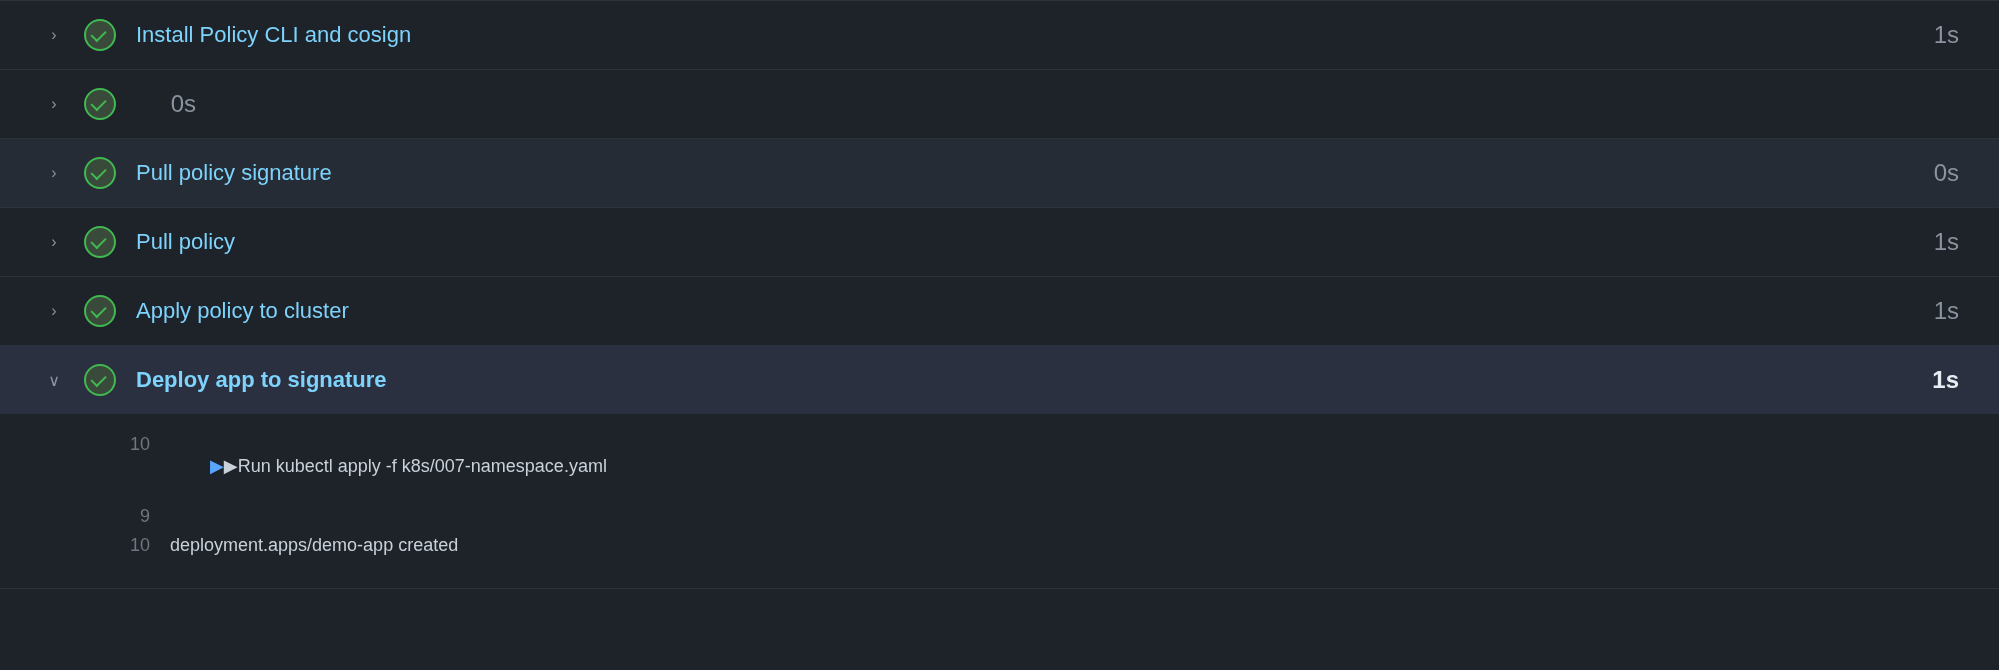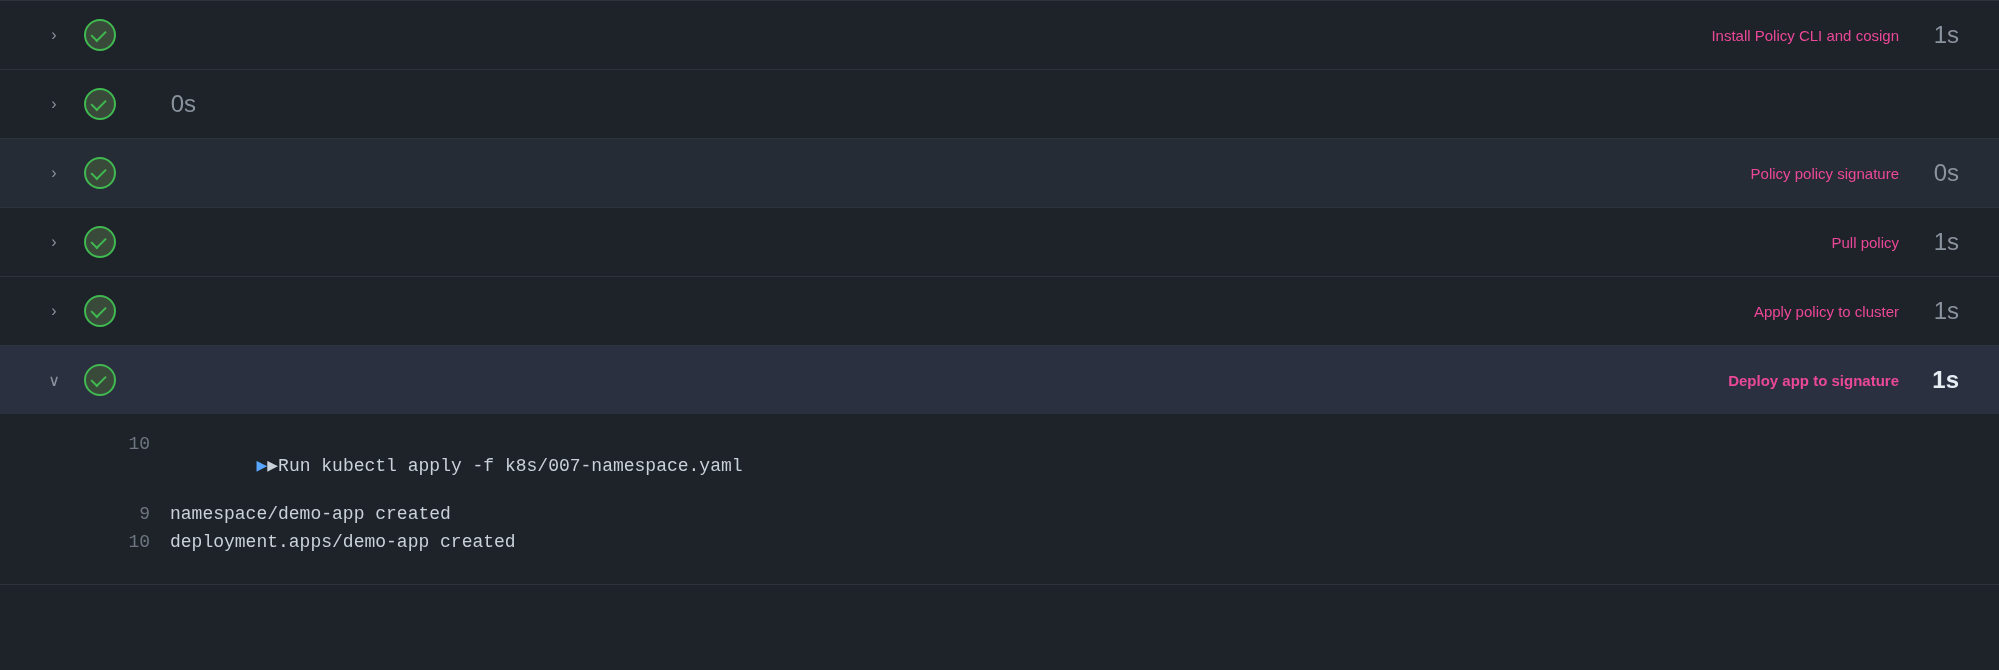--- a/index.html
+++ b/index.html
@@ -72,24 +72,23 @@
       display: block;
       width: 12px;
       height: 7px;
       border-left: 2.5px solid #3fb950;
       border-bottom: 2.5px solid #3fb950;
       transform: rotate(-45deg) translateY(-2px);
     }
 
     .step-label {
       flex: 1;
-      font-size: 15px;
+      font-size: 22px;
       font-weight: 500;
-      color: #ec4899;
-      text-align: right;
+      color: #7dd3fc;
     }
 
     .step-row.expanded .step-label {
       font-weight: 700;
     }
 
     .step-duration {
       font-size: 24px;
       color: #8b949e;
       font-weight: 400;
@@ -105,21 +104,21 @@
     .step-output {
       background-color: #1e2229;
       padding: 20px 40px 24px 120px;
       border-bottom: 1px solid #2d333b;
     }
 
     .output-line {
       display: flex;
       align-items: flex-start;
       margin-bottom: 8px;
-      font-family: Liberation Mono, monospace;
+      font-family: Liberation Sans, sans-serif;
     }
 
     .line-number {
       width: 50px;
       font-size: 18px;
       color: #6e7681;
       flex-shrink: 0;
       text-align: right;
       padding-right: 20px;
       user-select: none;
@@ -149,21 +148,21 @@
 
   <div class="step-row">
     <div class="chevron">›</div>
     <div class="status-icon success"></div>
     <span class="step-duration">0s</span>
   </div>
 
   <div class="step-row highlighted">
     <div class="chevron">›</div>
     <div class="status-icon success"></div>
-    <span class="step-label">Policy policy signature</span>
+    <span class="step-label">Pull policy signature</span>
     <span class="step-duration">0s</span>
   </div>
 
   <div class="step-row">
     <div class="chevron">›</div>
     <div class="status-icon success"></div>
     <span class="step-label">Pull policy</span>
     <span class="step-duration">1s</span>
   </div>
 
@@ -183,20 +182,19 @@
 
   <div class="step-output">
     <div class="output-line">
       <span class="line-number">10</span>
       <span class="line-content">
         <span style="color: #58a6ff;">▶</span><span style="color: #c9d1d9;">▶Run kubectl apply -f k8s/007-namespace.yaml</span>
       </span>
     </div>
     <div class="output-line">
       <span class="line-number">9</span>
-      <span class="line-content">namespace/demo-app created</span>
     </div>
     <div class="output-line">
       <span class="line-number">10</span>
       <span class="line-content">deployment.apps/demo-app created</span>
     </div>
   </div>
 </div>
 
 </body></html>

